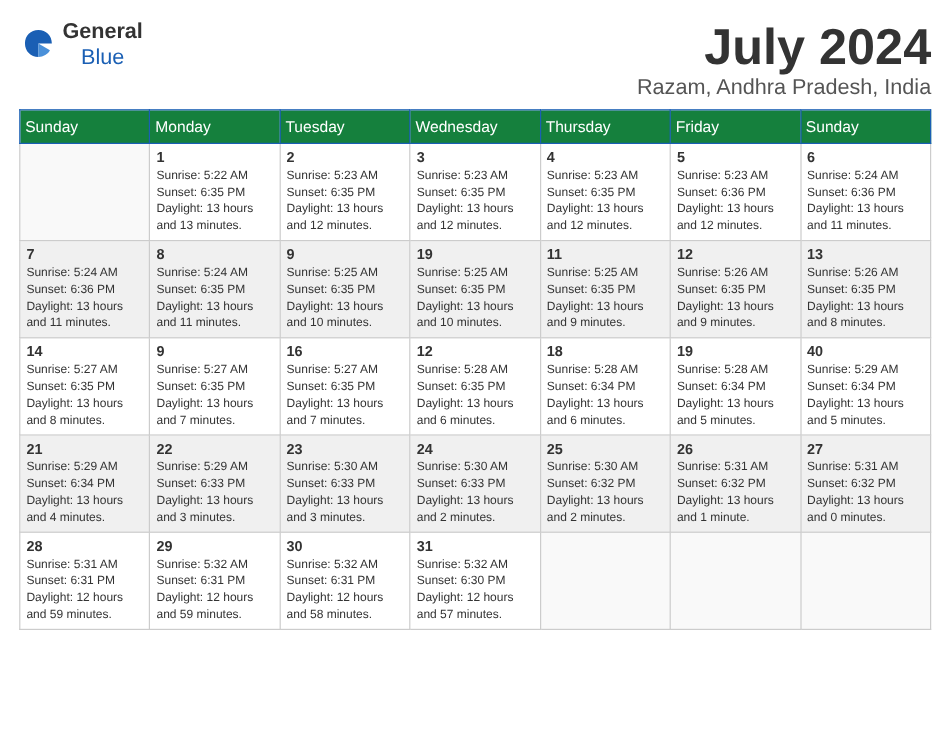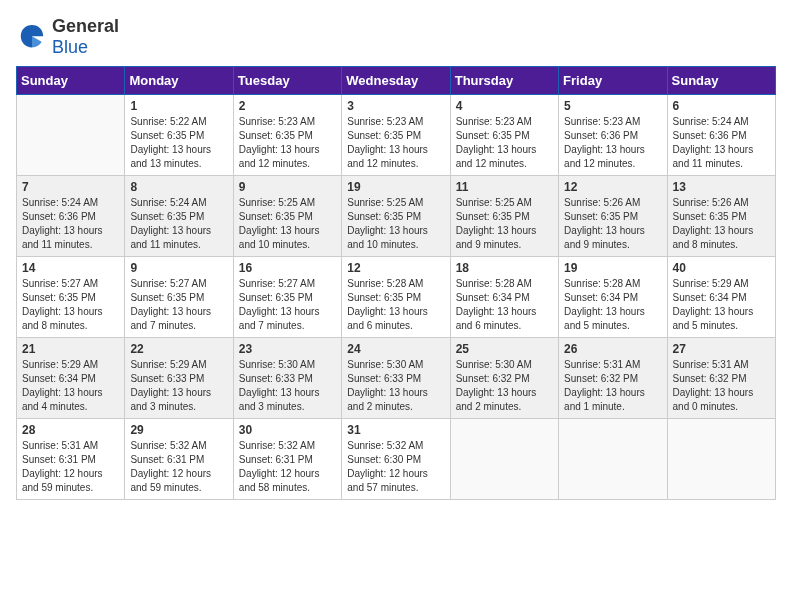--- a/index.html
+++ b/index.html
@@ -13,38 +13,39 @@
     .header {
       display: flex;
       justify-content: space-between;
       align-items: flex-start;
       margin-bottom: 8px;
     }
     .logo {
       display: flex;
       align-items: center;
       gap: 4px;
+      text-align: center;
     }
     .logo-icon {
       width: 32px;
       height: 32px;
     }
     .title-block { text-align: right; }
     .main-title { font-size: 42px; font-weight: bold; color: #333; line-height: 1.1; }
     .subtitle { font-size: 18px; color: #555; }
     .calendar {
       width: 100%;
       border-collapse: collapse;
       border: 1px solid #ccc;
     }
     .calendar th {
-      background: #4c1d95;
+      background: #15803d;
       color: #fff;
       font-size: 13px;
-      font-weight: bold;
+      font-weight: normal;
       padding: 6px 4px;
       text-align: left;
       border: 1px solid #1a5fb4;
     }
     .calendar td {
       vertical-align: top;
       padding: 4px 5px;
       border: 1px solid #ccc;
       width: calc(100% / 7);
       min-height: 80px;
@@ -74,20 +75,24 @@
   <div class="logo">
     <svg class="logo-icon" viewBox="0 0 40 40">
       <path d="M20 5 C12 5 6 11 6 19 C6 27 12 33 20 33 L20 19 L34 19 C34 11 28 5 20 5Z" fill="#1a5fb4"></path>
       <path d="M20 19 L20 33 C25 33 30 30 32 26 L20 19Z" fill="#4a90d9"></path>
     </svg>
     <div>
       <span style="font-size:18px;font-weight:bold;color:#333;">General</span><br>
       <span style="font-size:18px;font-weight:normal;color:#1a5fb4;">Blue</span>
     </div>
   </div>
+  <div class="title-block">
+    <div class="main-title">July 2024</div>
+    <div class="subtitle">Razam, Andhra Pradesh, India</div>
+  </div>
 </div>
 
 <table class="calendar">
   <thead>
     <tr>
     <th>Sunday</th>
         <th>Monday</th>
         <th>Tuesday</th>
         <th>Wednesday</th>
         <th>Thursday</th>

